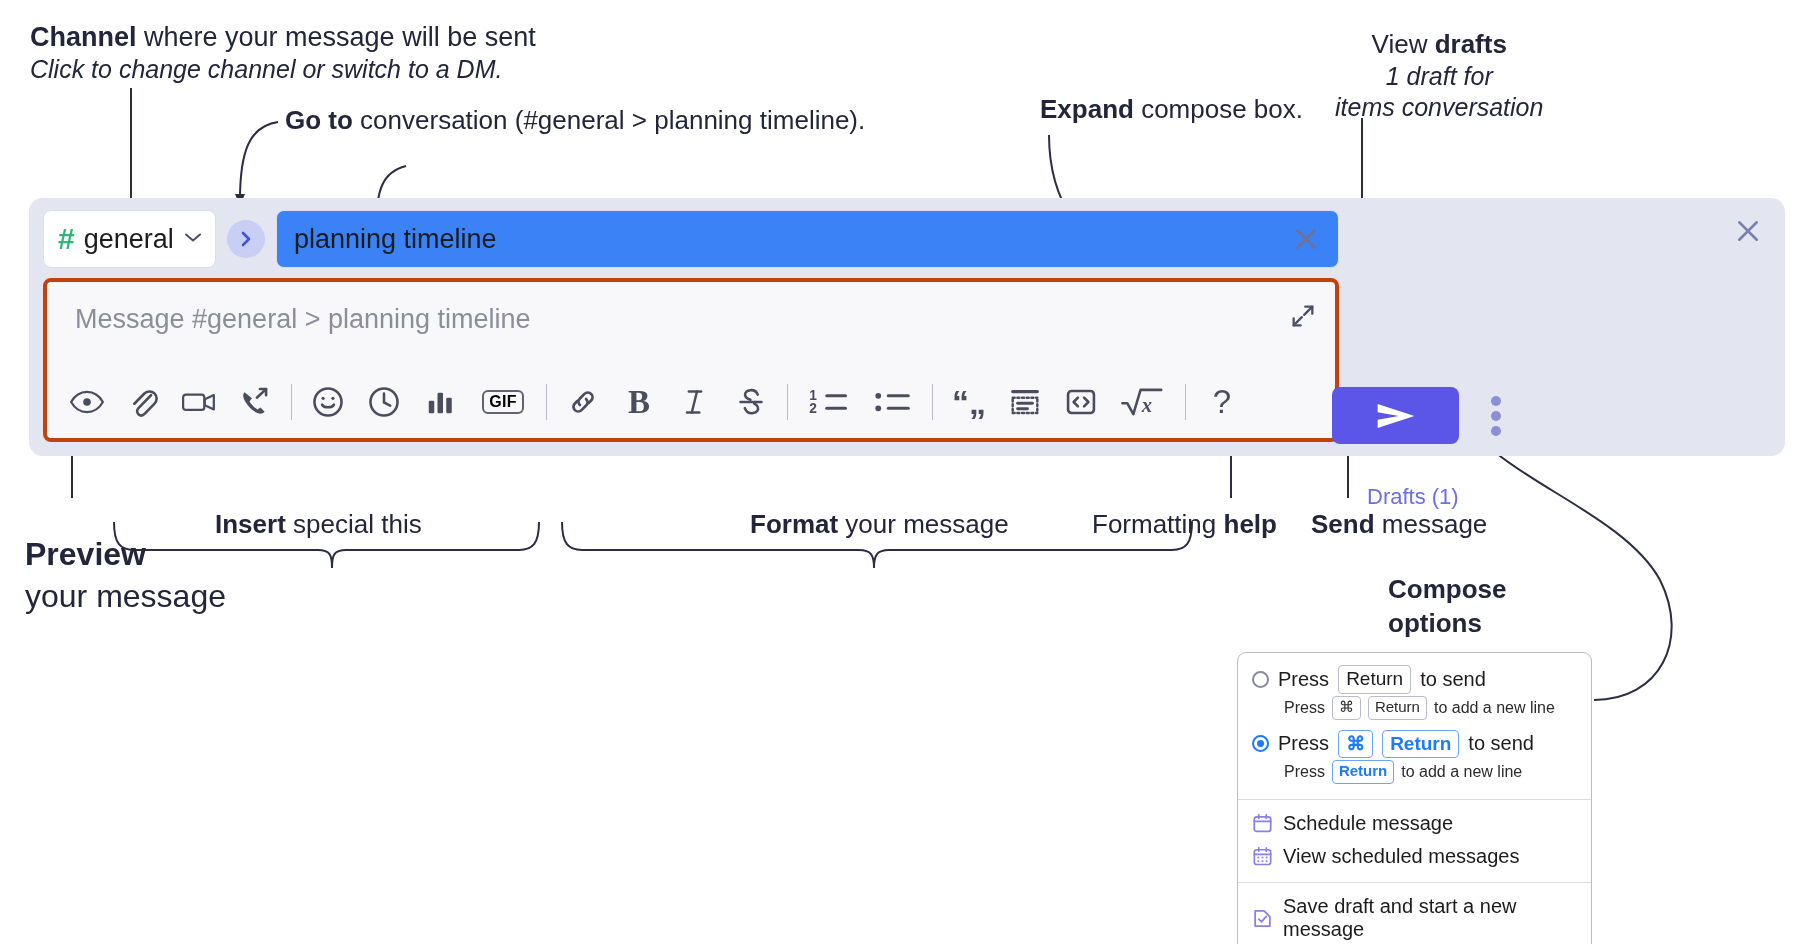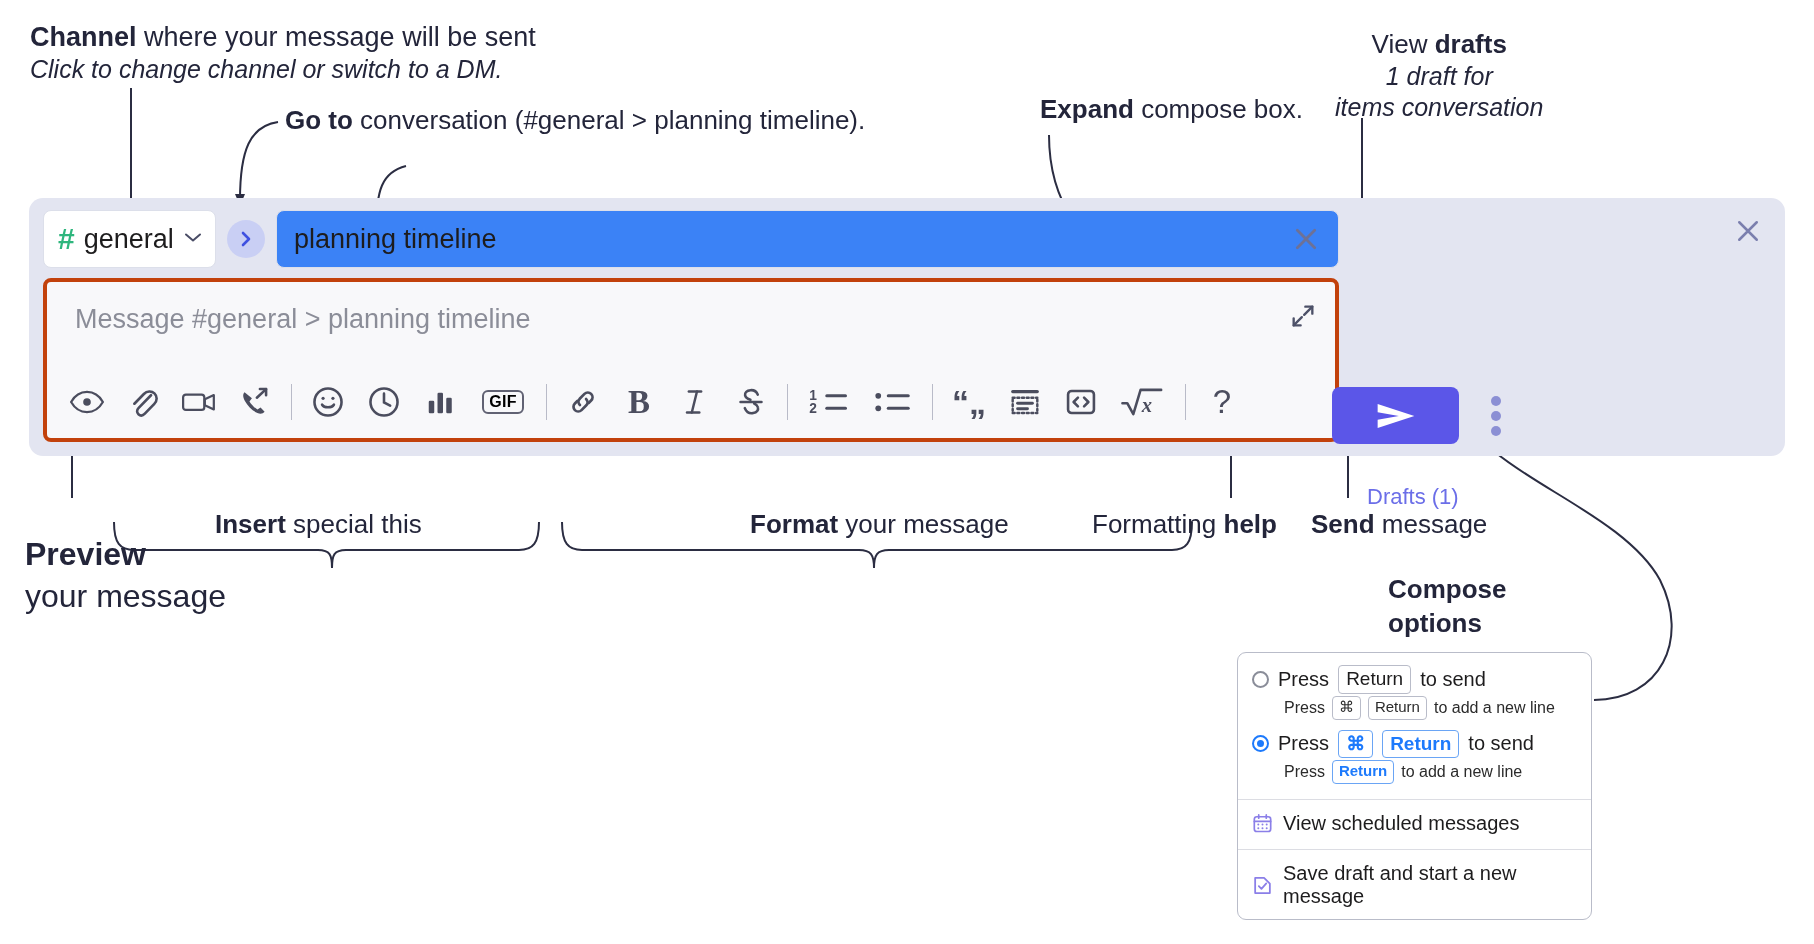--- a/index.html
+++ b/index.html
@@ -455,20 +455,31 @@
       <span> to send</span>
     </div>
     <div class="msub">
       <span>Press </span>
       <span class="key blue">Return</span>
       <span> to add a new line</span>
     </div>
 
     <div class="mdiv"></div>
 
+    <div class="mitem">
+      <span>
+        <svg width="21" height="21" viewBox="0 0 20 20" fill="none" stroke="#8b7fe8" stroke-width="1.7" stroke-linecap="round">
+          <rect x="2.2" y="3.6" width="15.6" height="14" rx="2.4"></rect>
+          <path d="M2.2 8 L17.8 8"></path>
+            <path d="M6.4 1.8 L6.4 5"></path>
+            <path d="M13.6 1.8 L13.6 5"></path>
+        </svg>
+      </span>
+      <span>Schedule message</span>
+    </div>
 
     <div class="mitem">
       <span>
         <svg width="21" height="21" viewBox="0 0 20 20" fill="none" stroke="#8b7fe8" stroke-width="1.6" stroke-linecap="round">
           <rect x="2.2" y="3.6" width="15.6" height="14" rx="2.4"></rect>
           <path d="M2.2 8 L17.8 8"></path>
             <path d="M6.4 1.8 L6.4 5"></path>
             <path d="M13.6 1.8 L13.6 5"></path>
           <g fill="#8b7fe8" stroke="none">
             <circle cx="6" cy="11" r="0.95"></circle>

